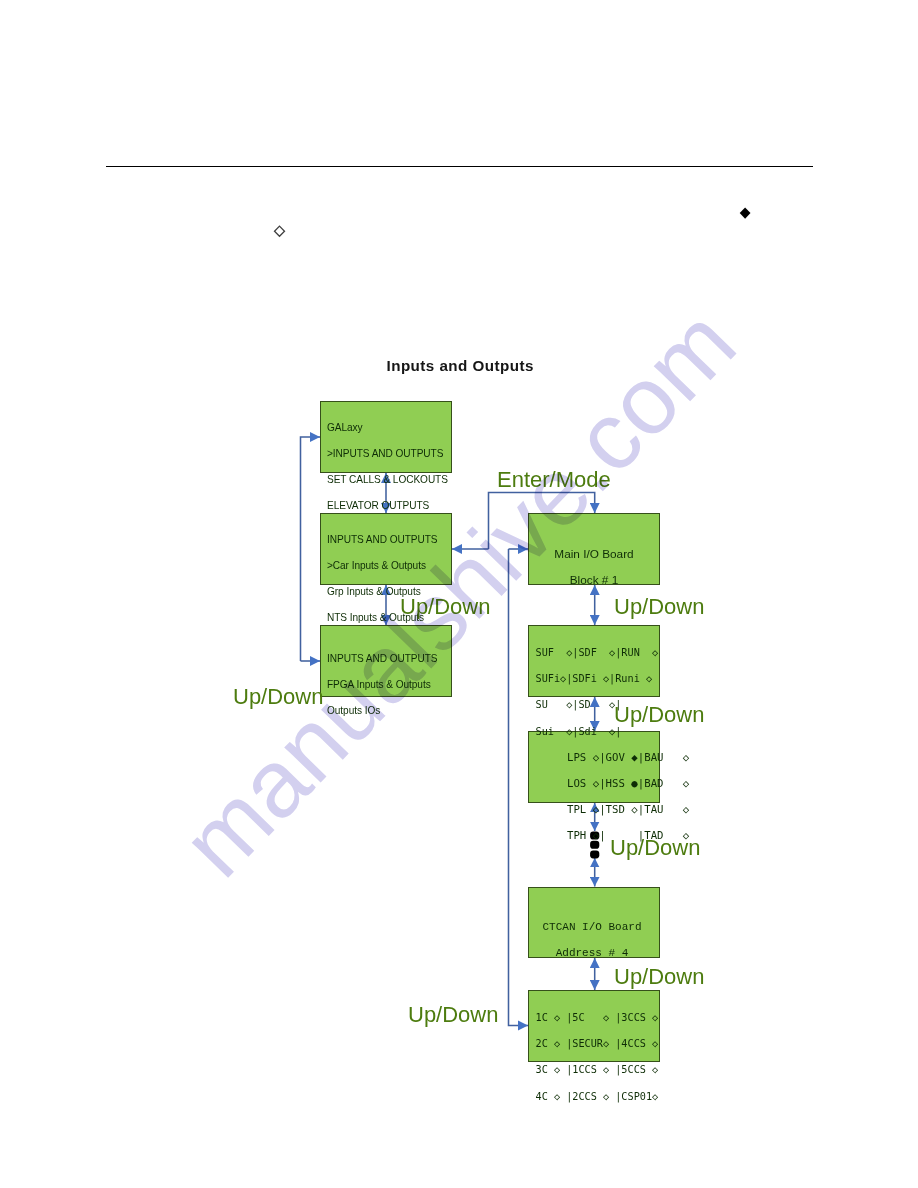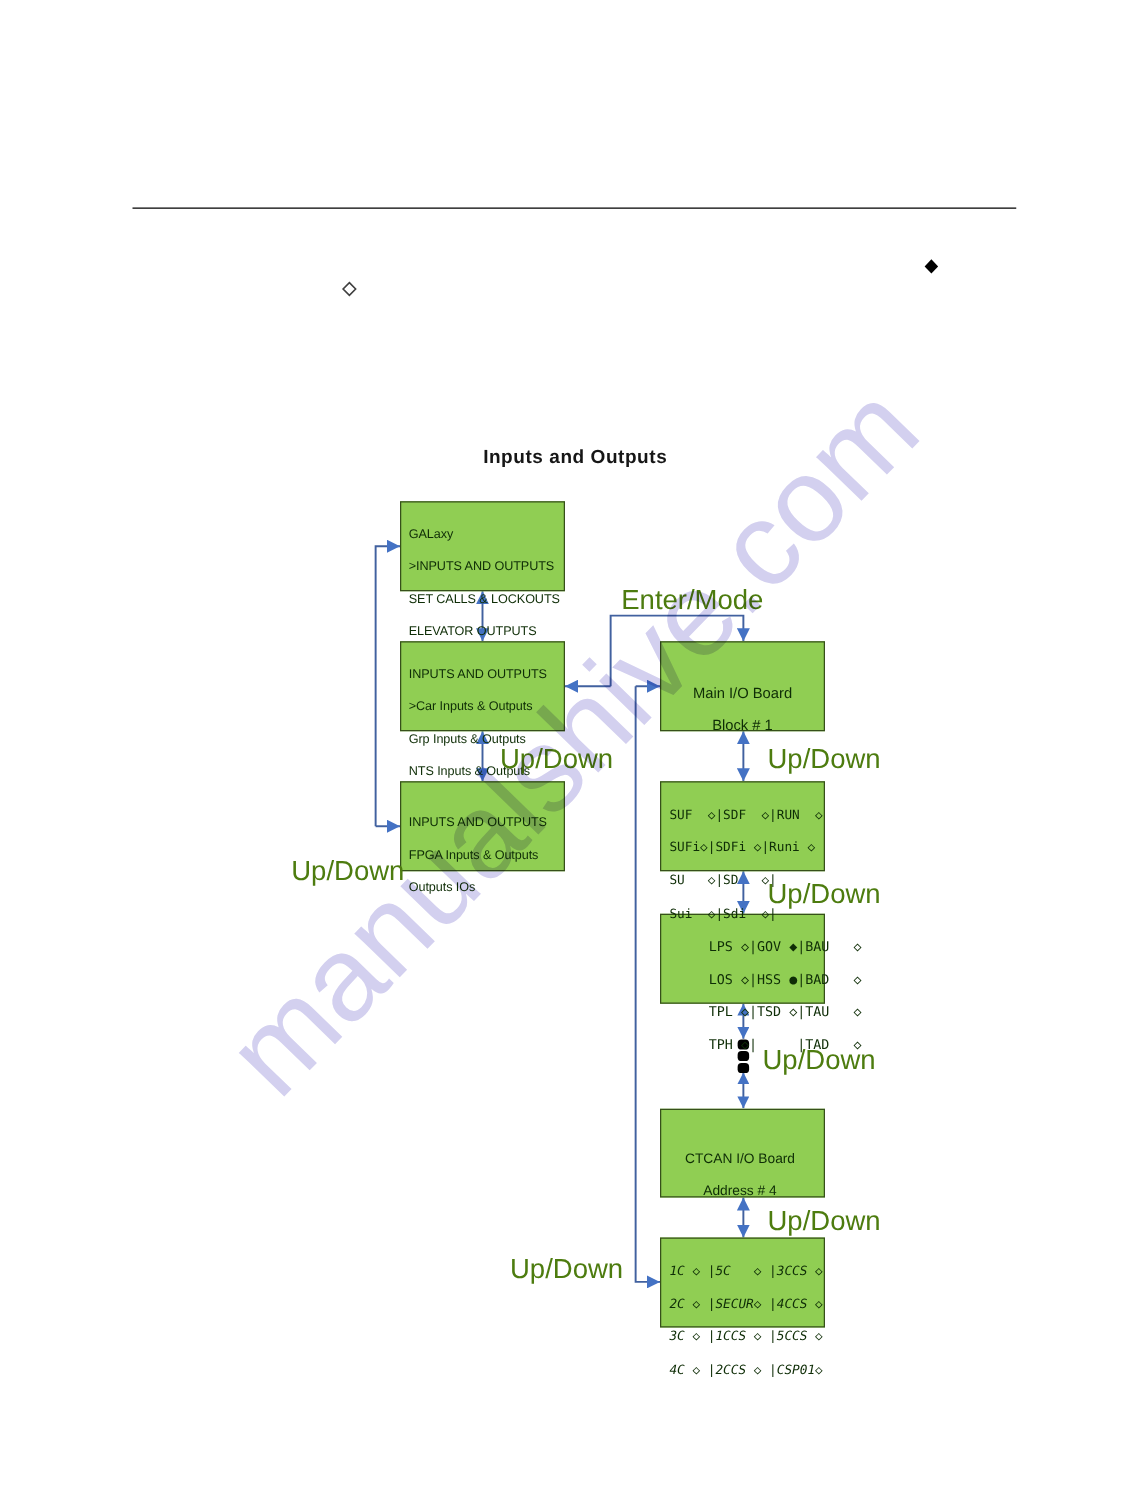--- a/index.html
+++ b/index.html
@@ -15,21 +15,21 @@
 
   .dia{position:absolute;}
   .title{position:absolute;left:386.5px;top:357px;font-weight:bold;font-size:15.2px;color:#161616;
          letter-spacing:.45px;font-family:"Liberation Sans",sans-serif;}
 
   .box{position:absolute;background:#90CE53;border:1px solid #36501a;box-sizing:border-box;z-index:2;}
   .lines{position:absolute;z-index:3;color:#0e2d06;}
   .lines div{white-space:pre;margin-top:12px;}
   .menu{font-family:"Liberation Sans",sans-serif;font-size:10.1px;line-height:14.1px;letter-spacing:-0.06px;}
   .ctr{font-family:"Liberation Sans",sans-serif;font-size:11.8px;line-height:14.7px;text-align:center;width:132px;}
-  .ctr2{font-family:Liberation Sans, sans-serif;font-size:11px;line-height:14.4px;text-align:center;width:128px;}
+  .ctr2{font-family:Liberation Mono, monospace;font-size:11px;line-height:14.4px;text-align:center;width:128px;}
   .mono{font-family:"DejaVu Sans Mono",monospace;font-size:10.2px;line-height:14.1px;}
   .sans{font-family:"DejaVu Sans Mono",monospace;font-size:10.7px;line-height:14.1px;}
 
   .lbl{position:absolute;font-size:22px;color:#4d7c0f;white-space:nowrap;z-index:4;
        font-family:Liberation Sans, sans-serif;}
 
   svg.ov{position:absolute;left:0;top:0;width:918px;height:1188px;z-index:1;}
 </style>
 </head>
 <body>
@@ -141,21 +141,21 @@
     <div>TPH ◇|     |TAD   ◇</div>
   </div>
 
   <div class="box" style="left:528px;top:887px;width:132px;height:71px;"></div>
   <div class="lines ctr2" style="left:528px;top:907.5px;">
     <div>CTCAN I/O Board</div>
     <div>Address # 4</div>
   </div>
 
   <div class="box" style="left:528px;top:990px;width:132px;height:72px;"></div>
-  <div class="lines mono" style="left:535.5px;top:999.3px;font-style:italic;">
+  <div class="lines mono" style="left:535.5px;top:999.3px;">
     <div>1C ◇ |5C   ◇ |3CCS ◇</div>
     <div>2C ◇ |SECUR◇ |4CCS ◇</div>
     <div>3C ◇ |1CCS ◇ |5CCS ◇</div>
     <div>4C ◇ |2CCS ◇ |CSP01◇</div>
   </div>
 
   <div class="lbl" style="left:497px;top:466.5px;">Enter/Mode</div>
   <div class="lbl" style="left:400px;top:594px;">Up/Down</div>
   <div class="lbl" style="left:233px;top:684px;">Up/Down</div>
   <div class="lbl" style="left:614px;top:594px;">Up/Down</div>

